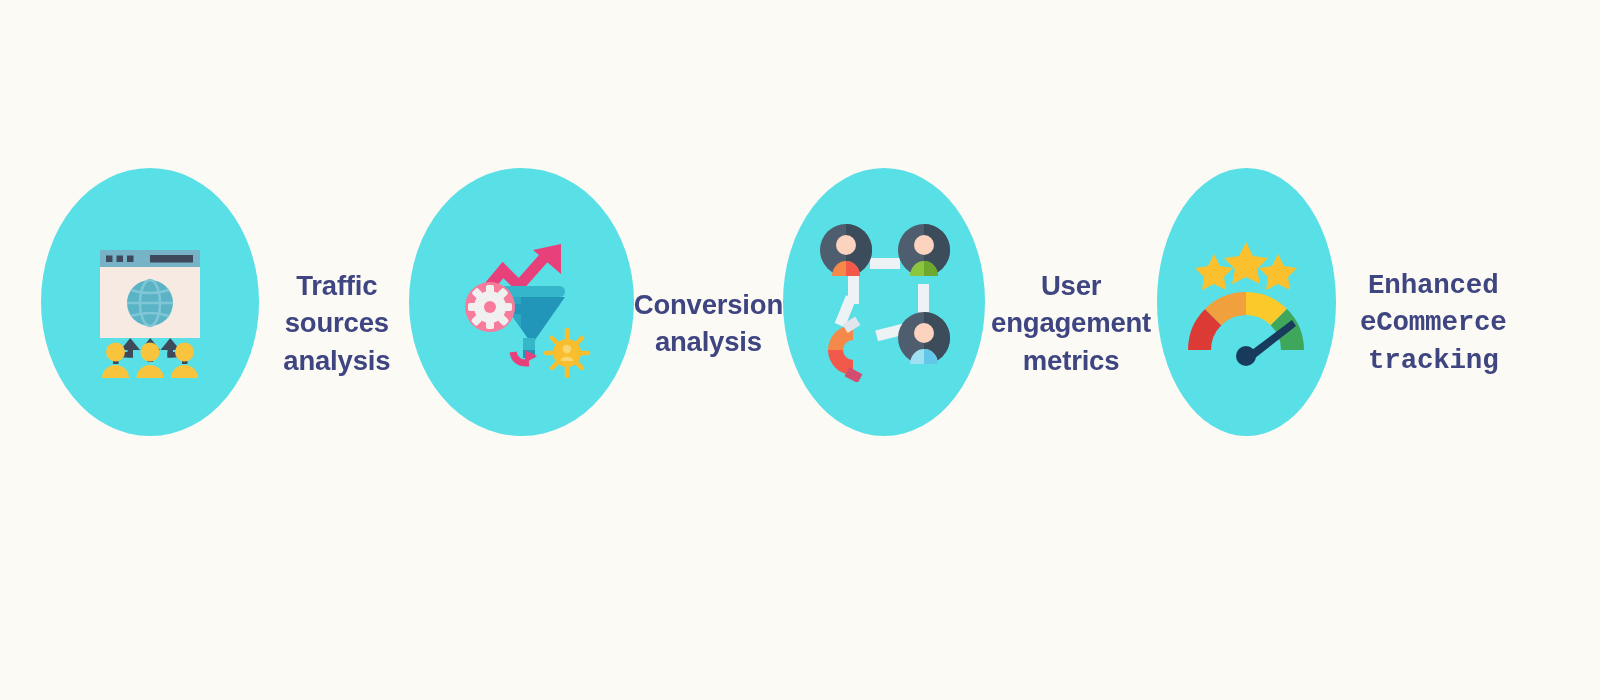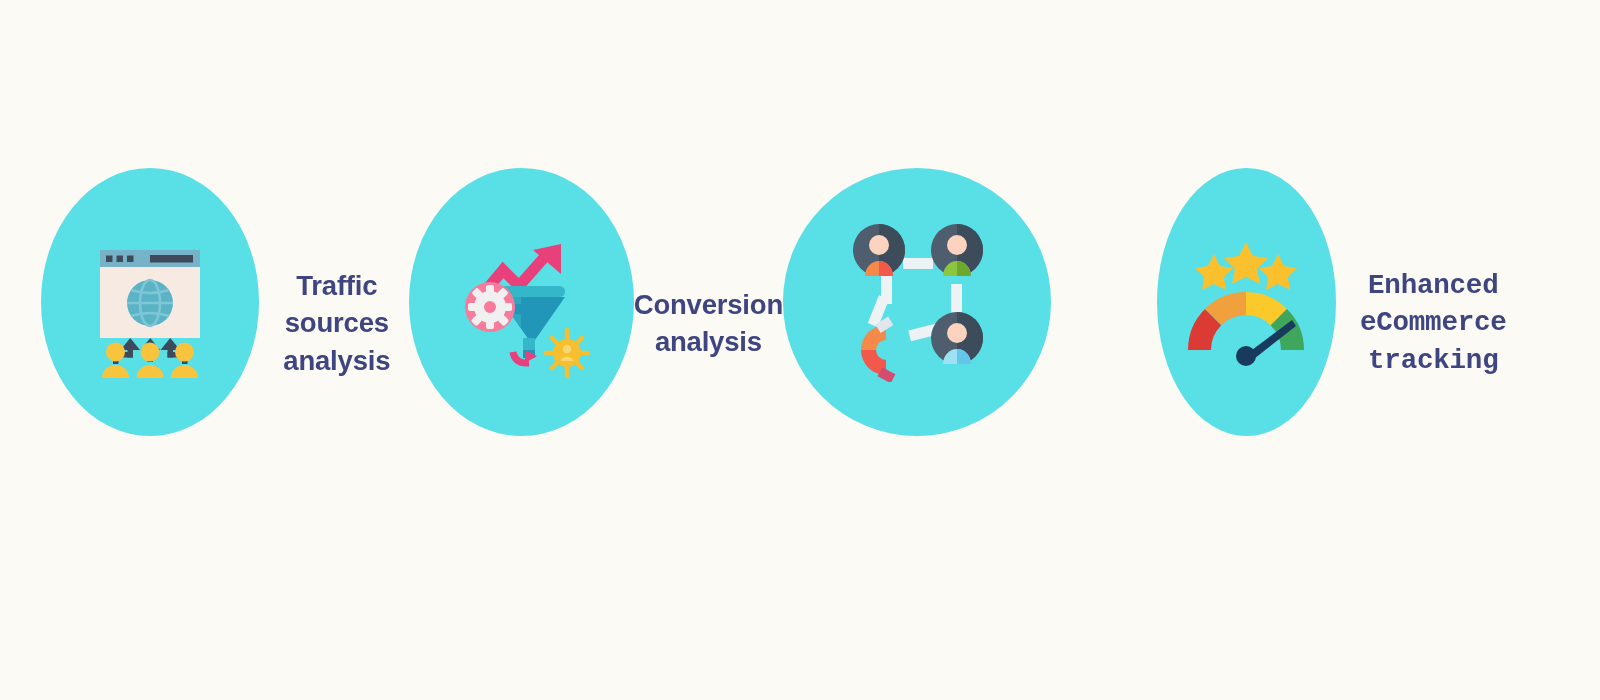--- a/index.html
+++ b/index.html
@@ -221,20 +221,22 @@
           </g>
 
           <g>
             <path d="M24 128 a25 25 0 0 1 25 -25 l0 15 a10 10 0 0 0 -10 10 z" fill="#F4894A"></path>
             <path d="M24 128 a25 25 0 0 0 25 25 l0 -15 a10 10 0 0 1 -10 -10 z" fill="#F2594B"></path>
             <rect x="40" y="98" width="15" height="10" transform="rotate(-32 47 103)" fill="#E0E6EB"></rect>
             <rect x="42" y="148" width="15" height="10" transform="rotate(28 49 153)" fill="#D44C6E"></rect>
           </g>
         </svg>
       </div>
+      <div class="feature-label">User engagement
+metrics</div>
     </div>
 
     <div class="feature-card card-3">
       <div class="icon-circle">
         <svg class="icon-svg" width="160" height="160" viewBox="0 0 160 160">
 
           <g fill="#FBC02D">
             <polygon points="80,20 87,34 102,36 91,47 94,62 80,55 66,62 69,47 58,36 73,34"></polygon>
             <polygon points="48,32 54,44 67,46 58,55 60,68 48,62 36,68 38,55 29,46 42,44"></polygon>
             <polygon points="112,32 118,44 131,46 122,55 124,68 112,62 100,68 102,55 93,46 106,44"></polygon>

